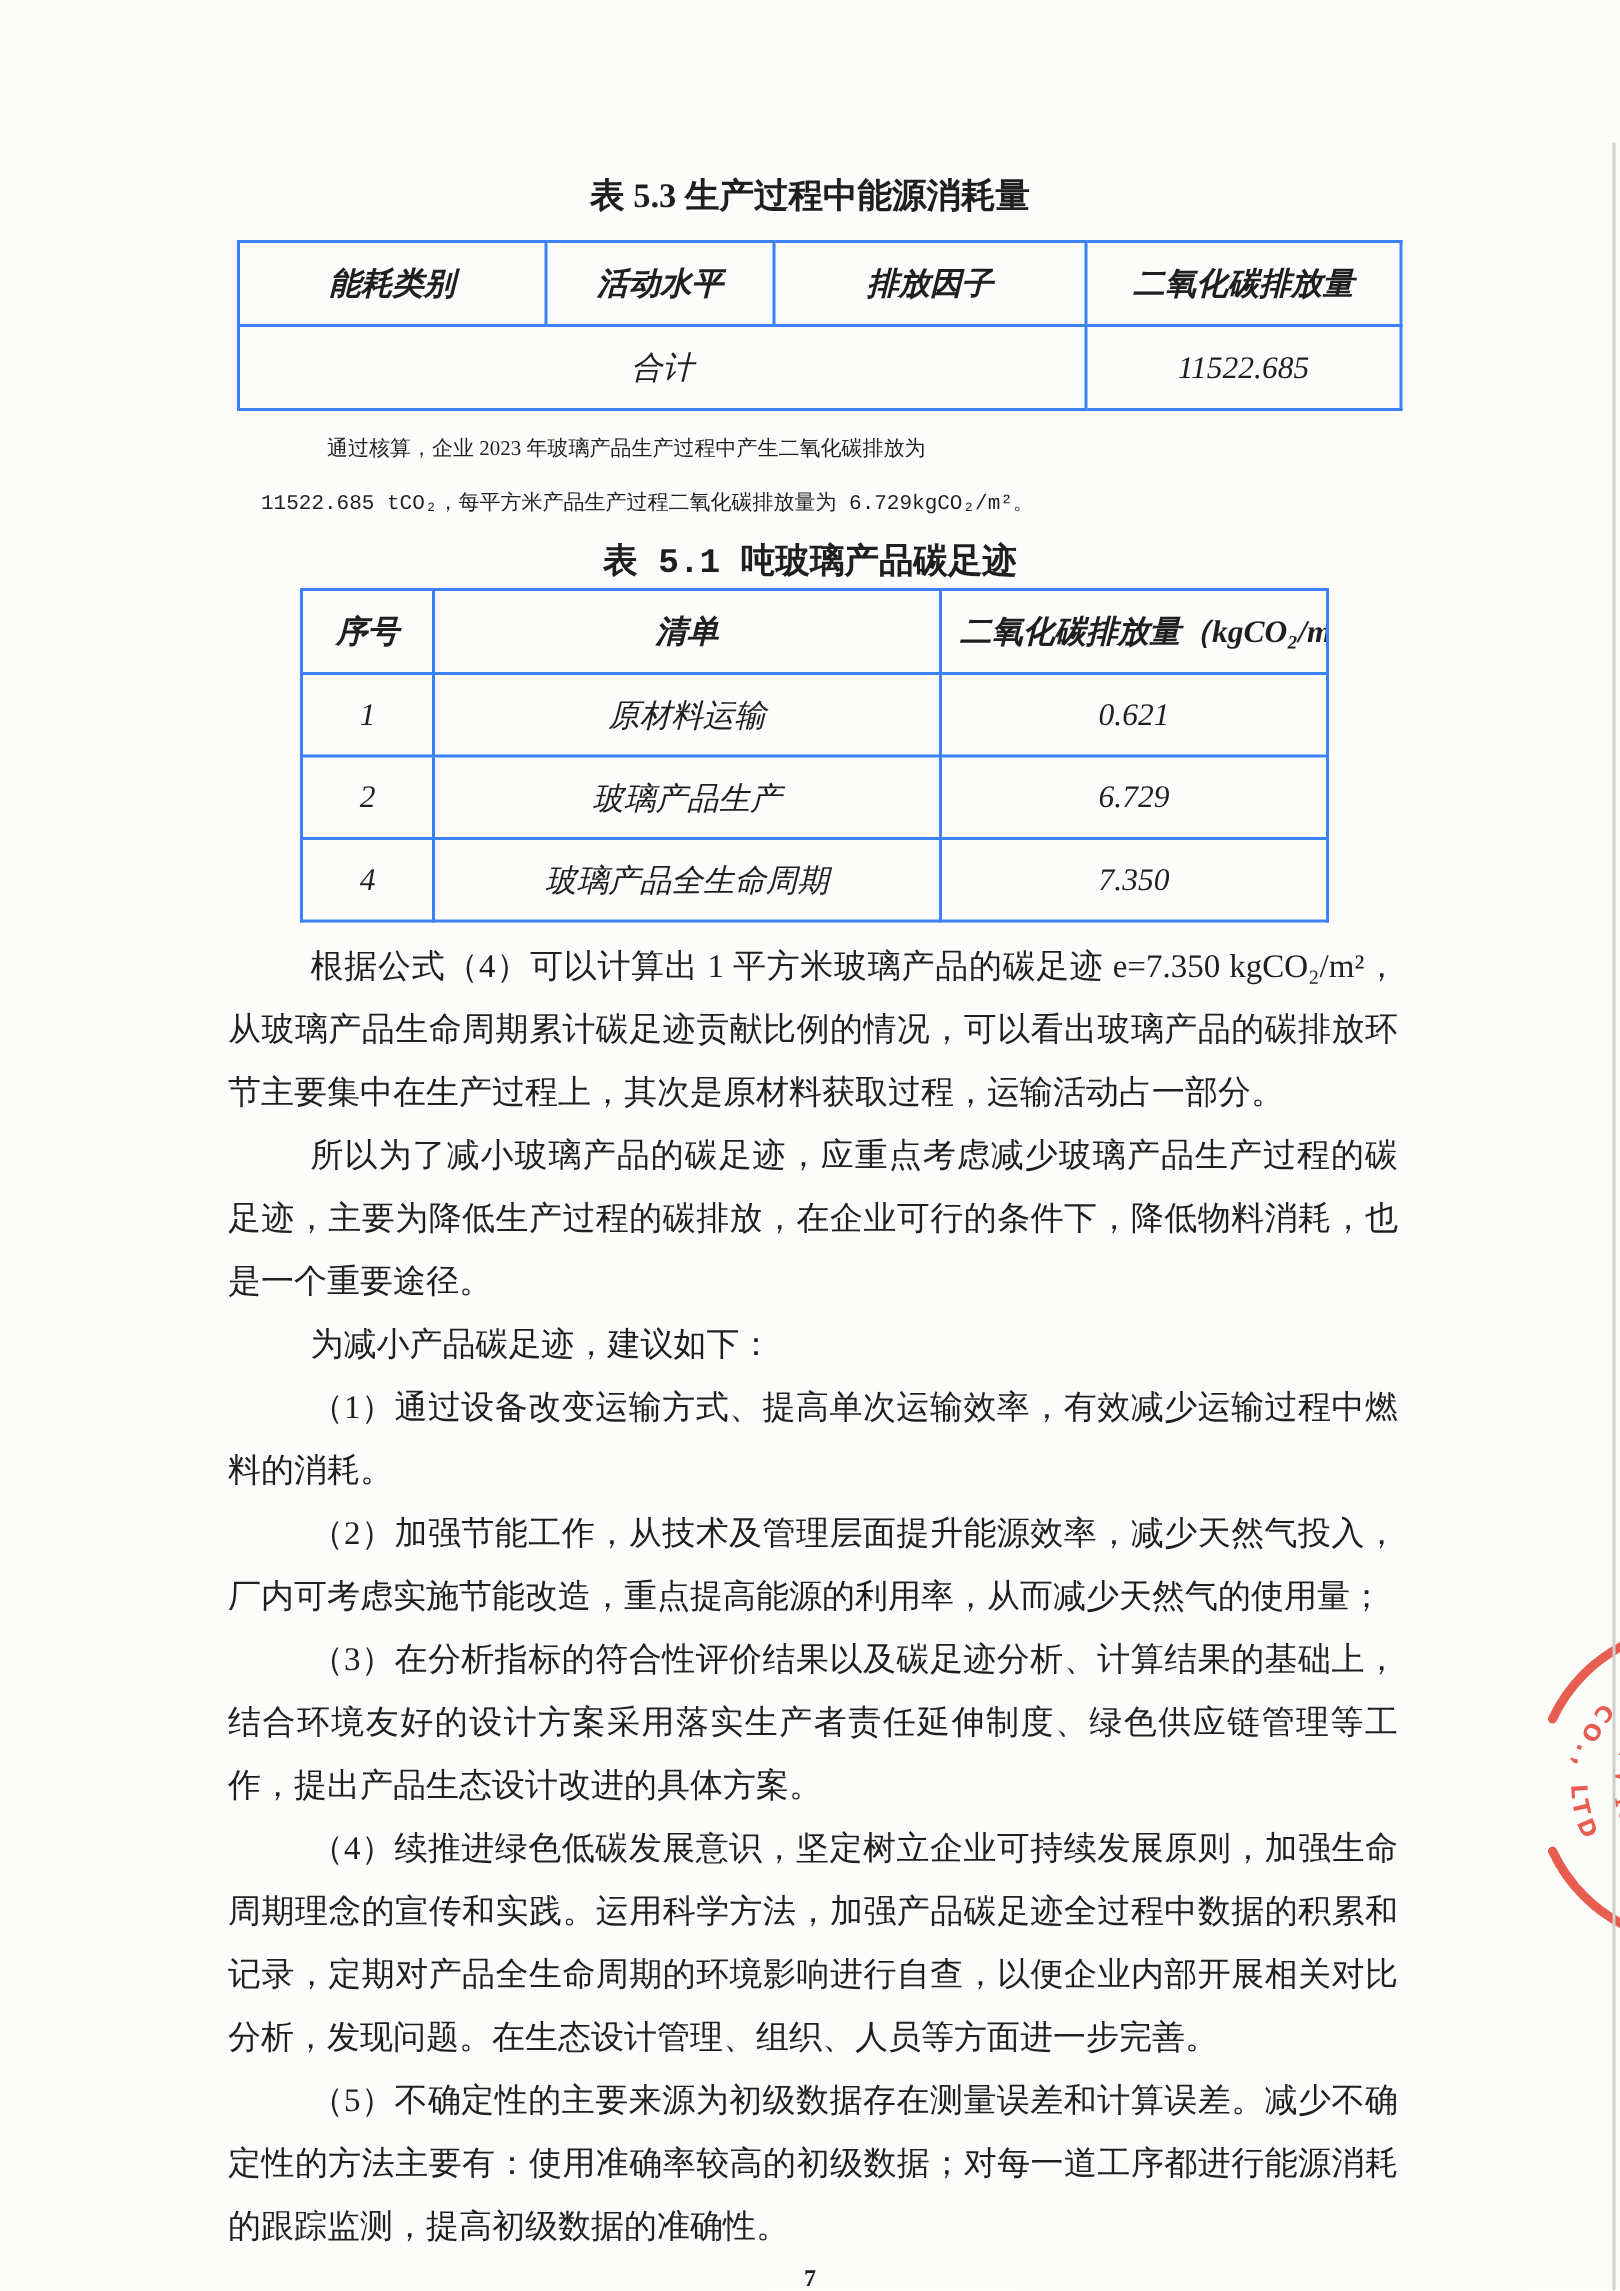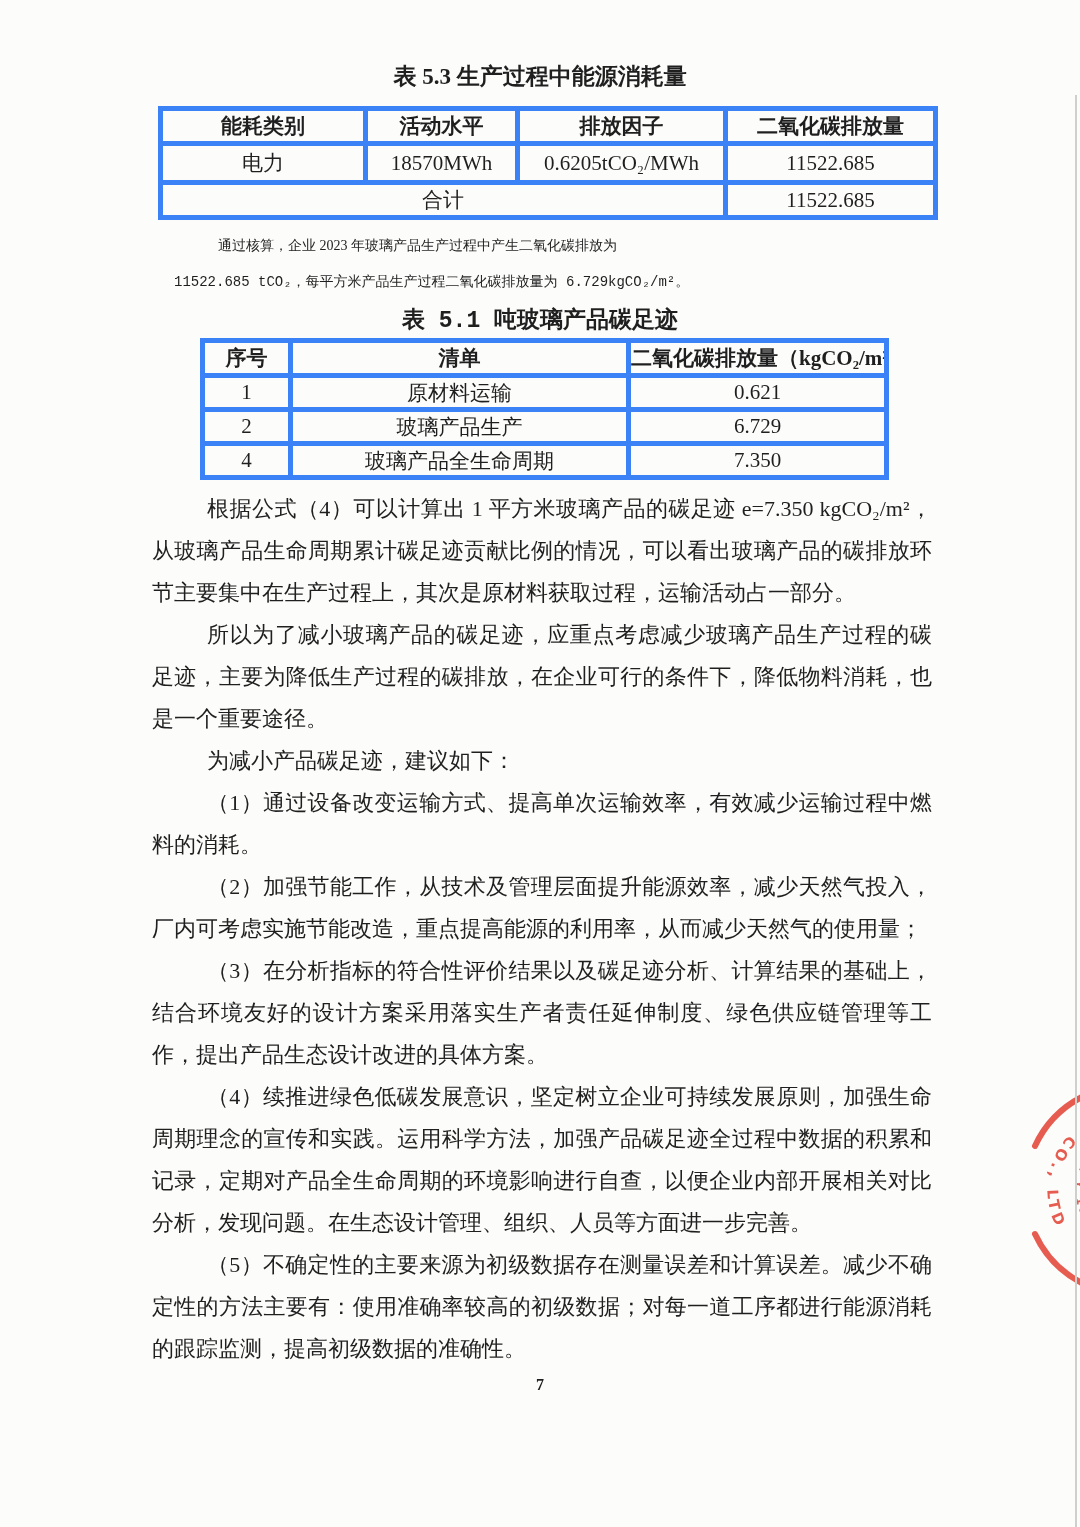--- a/index.html
+++ b/index.html
@@ -12,35 +12,36 @@
     color:#1f1f1f;
     font-family:"Liberation Serif","DejaVu Serif",serif;
     overflow:hidden;
   }
   .tbl-title{
     text-align:center;
     font-weight:bold;
     font-size:23px;
     line-height:30px;
   }
-  .title-53{padding-top:62px;}
+  .title-53{padding-top:116px;}
   .title-51{margin-top:6px;font-family:Liberation Mono, monospace;}
 
   table{
     border-collapse:collapse;
     table-layout:fixed;
     font-size:21px;
     text-align:center;
   }
   th,td{
-    border:5px solid #3b82f6;
-    padding:0;
+    border:2px solid #3b82f6;
+    padding:12px;
     vertical-align:middle;
     overflow:hidden;
     white-space:nowrap;
+    font-style:italic;
   }
   th{font-weight:bold;}
 
   .t53{margin:14px 0 0 158px;width:775px;}
   .t53 .hrow th{height:30px;}
   .t53 .drow td{height:34px;}
   .t53 .trow td{height:30px;margin-left:36px;}
 
   .t51{margin:2px 0 0 200px;width:684px;}
   .t51 .hrow th{height:30px;}
@@ -106,26 +107,20 @@
         <col style="width:208px">
         <col style="width:210px">
     </colgroup>
     <tbody>
       <tr class="hrow">
         <th>能耗类别</th>
         <th>活动水平</th>
         <th>排放因子</th>
         <th>二氧化碳排放量</th>
       </tr>
-      <tr class="drow">
-        <td>电力</td>
-        <td>18570MWh</td>
-        <td>0.6205tCO₂/MWh</td>
-        <td>11522.685</td>
-      </tr>
       <tr class="trow">
         <td colspan="3">合计</td>
         <td>11522.685</td>
       </tr>
     </tbody>
   </table>
 
   <div class="para-sum">
     <div class="sum-line1">通过核算，企业 2023 年玻璃产品生产过程中产生二氧化碳排放为</div>
     <div class="sum-line2">11522.685 tCO₂，每平方米产品生产过程二氧化碳排放量为 6.729kgCO₂/m²。</div>

